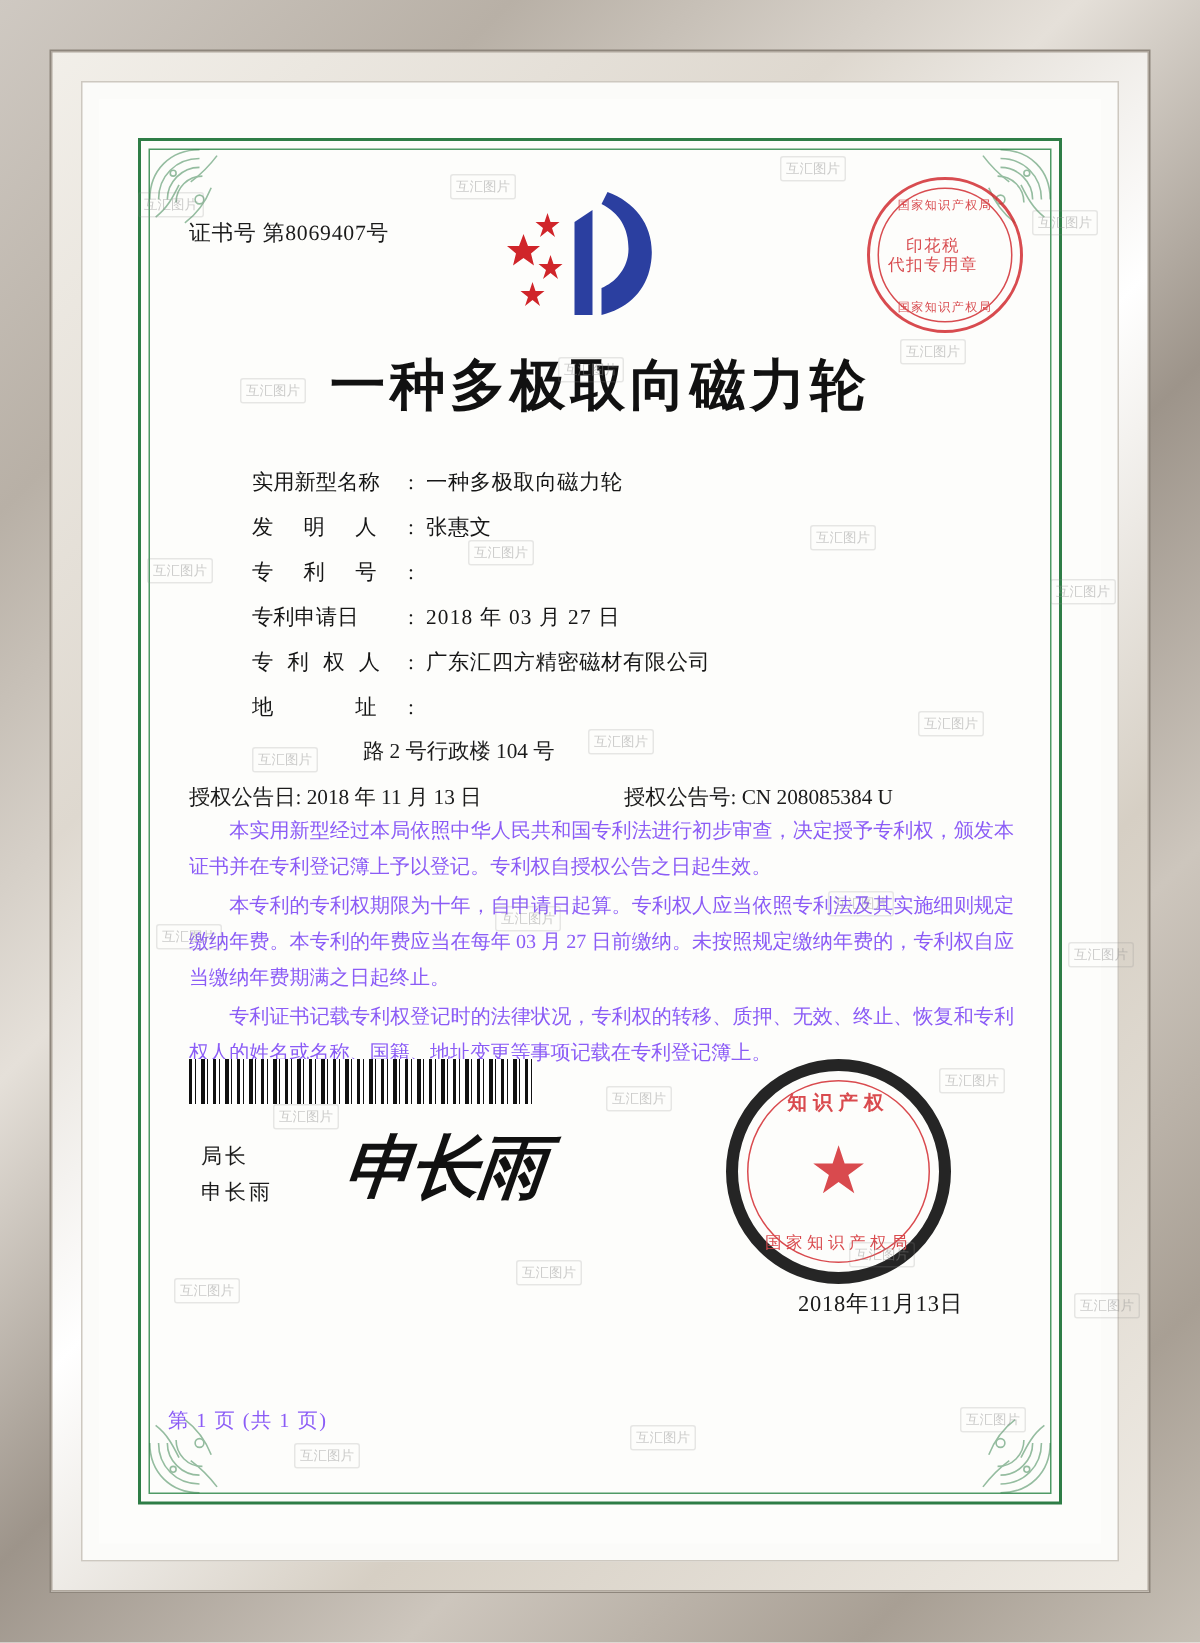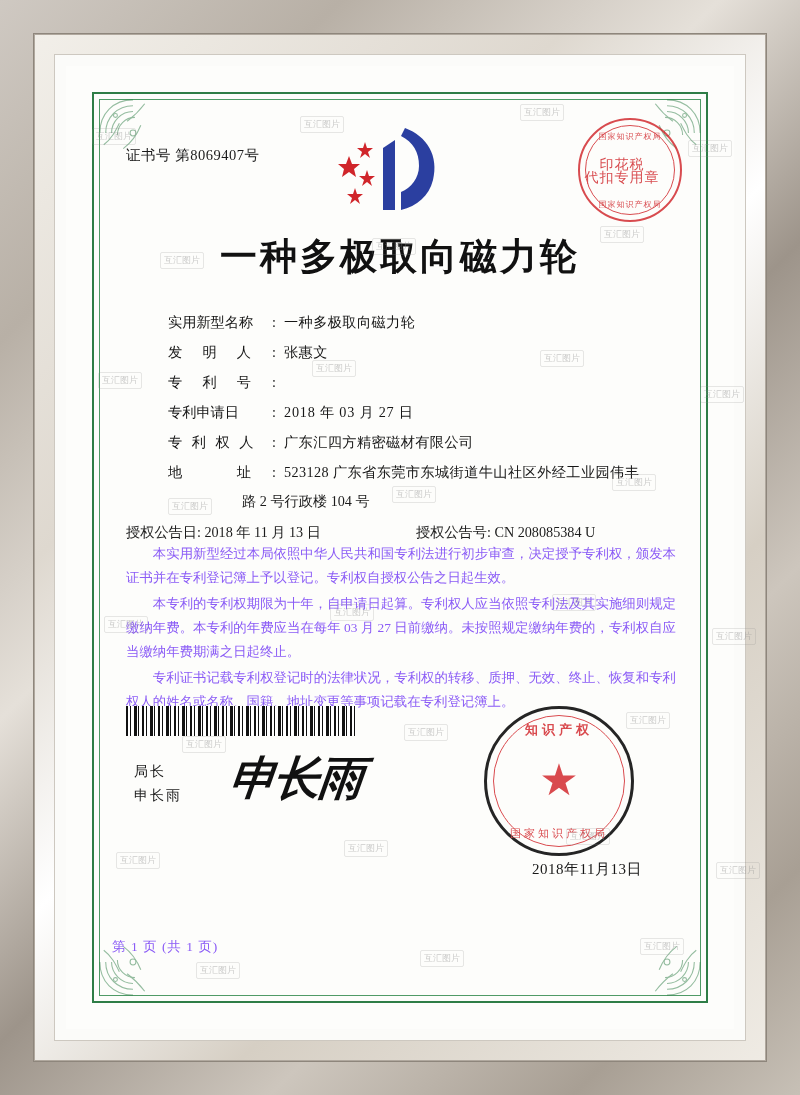--- a/index.html
+++ b/index.html
@@ -81,21 +81,21 @@
     border:1px solid #d0252a; border-radius:50%;
   }
   .seal-arc-top, .seal-arc-bottom {
     position:absolute; left:0; right:0; text-align:center;
     font-size:8px; letter-spacing:1px; font-family:"Liberation Serif", serif;
   }
   .seal-arc-top { top:11px; }
   .seal-arc-bottom { bottom:10px; }
   .seal-mid {
     position:absolute; left:0; right:16px; top:38px; text-align:center;
-    font-size:14px; line-height:13px; letter-spacing:1px;
+    font-size:11px; line-height:13px; letter-spacing:1px;
   }
 
   .title {
     position:absolute; left:0; right:0; top:120px;
     text-align:center; font-size:37px; font-weight:bold;
     letter-spacing:3px; color:#111;
     font-family:"Liberation Serif", serif;
   }
 
   
@@ -137,21 +137,21 @@
     position:absolute; left:118px; top:636px;
     font-size:46px; font-family:"DejaVu Serif", serif;
     font-style:italic; font-weight:bold; color:#111;
     letter-spacing:-2px; transform:skewX(-6deg);
   }
 
   
   .big-seal {
     position:absolute; right:54px; top:594px;
     width:150px; height:150px; border-radius:50%;
-    border:3px solid #000000; color:#d32b30; opacity:.85;
+    border:8px solid #000000; color:#d32b30; opacity:.85;
   }
   .big-seal .ring2 {
     position:absolute; left:6px; top:6px; right:6px; bottom:6px;
     border:1px solid #d32b30; border-radius:50%;
   }
   .big-seal .star {
     position:absolute; left:50%; top:50%; transform:translate(-50%,-50%);
     font-size:44px; line-height:44px; color:#d32b30;
   }
   .big-seal .arc-txt {
@@ -307,21 +307,20 @@
 
         <div class="row">
           <span class="lbl">专 利 权 人</span>
           <span class="colon">:</span>
           <span class="val">广东汇四方精密磁材有限公司</span>
         </div>
 
         <div class="row">
           <span class="lbl">地　　　址</span>
           <span class="colon">:</span>
-          <span class="val">523128 广东省东莞市东城街道牛山社区外经工业园伟丰</span>
         </div>
         <div class="addr-second">路 2 号行政楼 104 号</div>
 
         <div class="grant-row">
           <span class="g1">授权公告日: 2018 年 11 月 13 日</span>
           <span class="g2">授权公告号: CN 208085384 U</span>
         </div>
       </div>
 
       <div class="paras">

